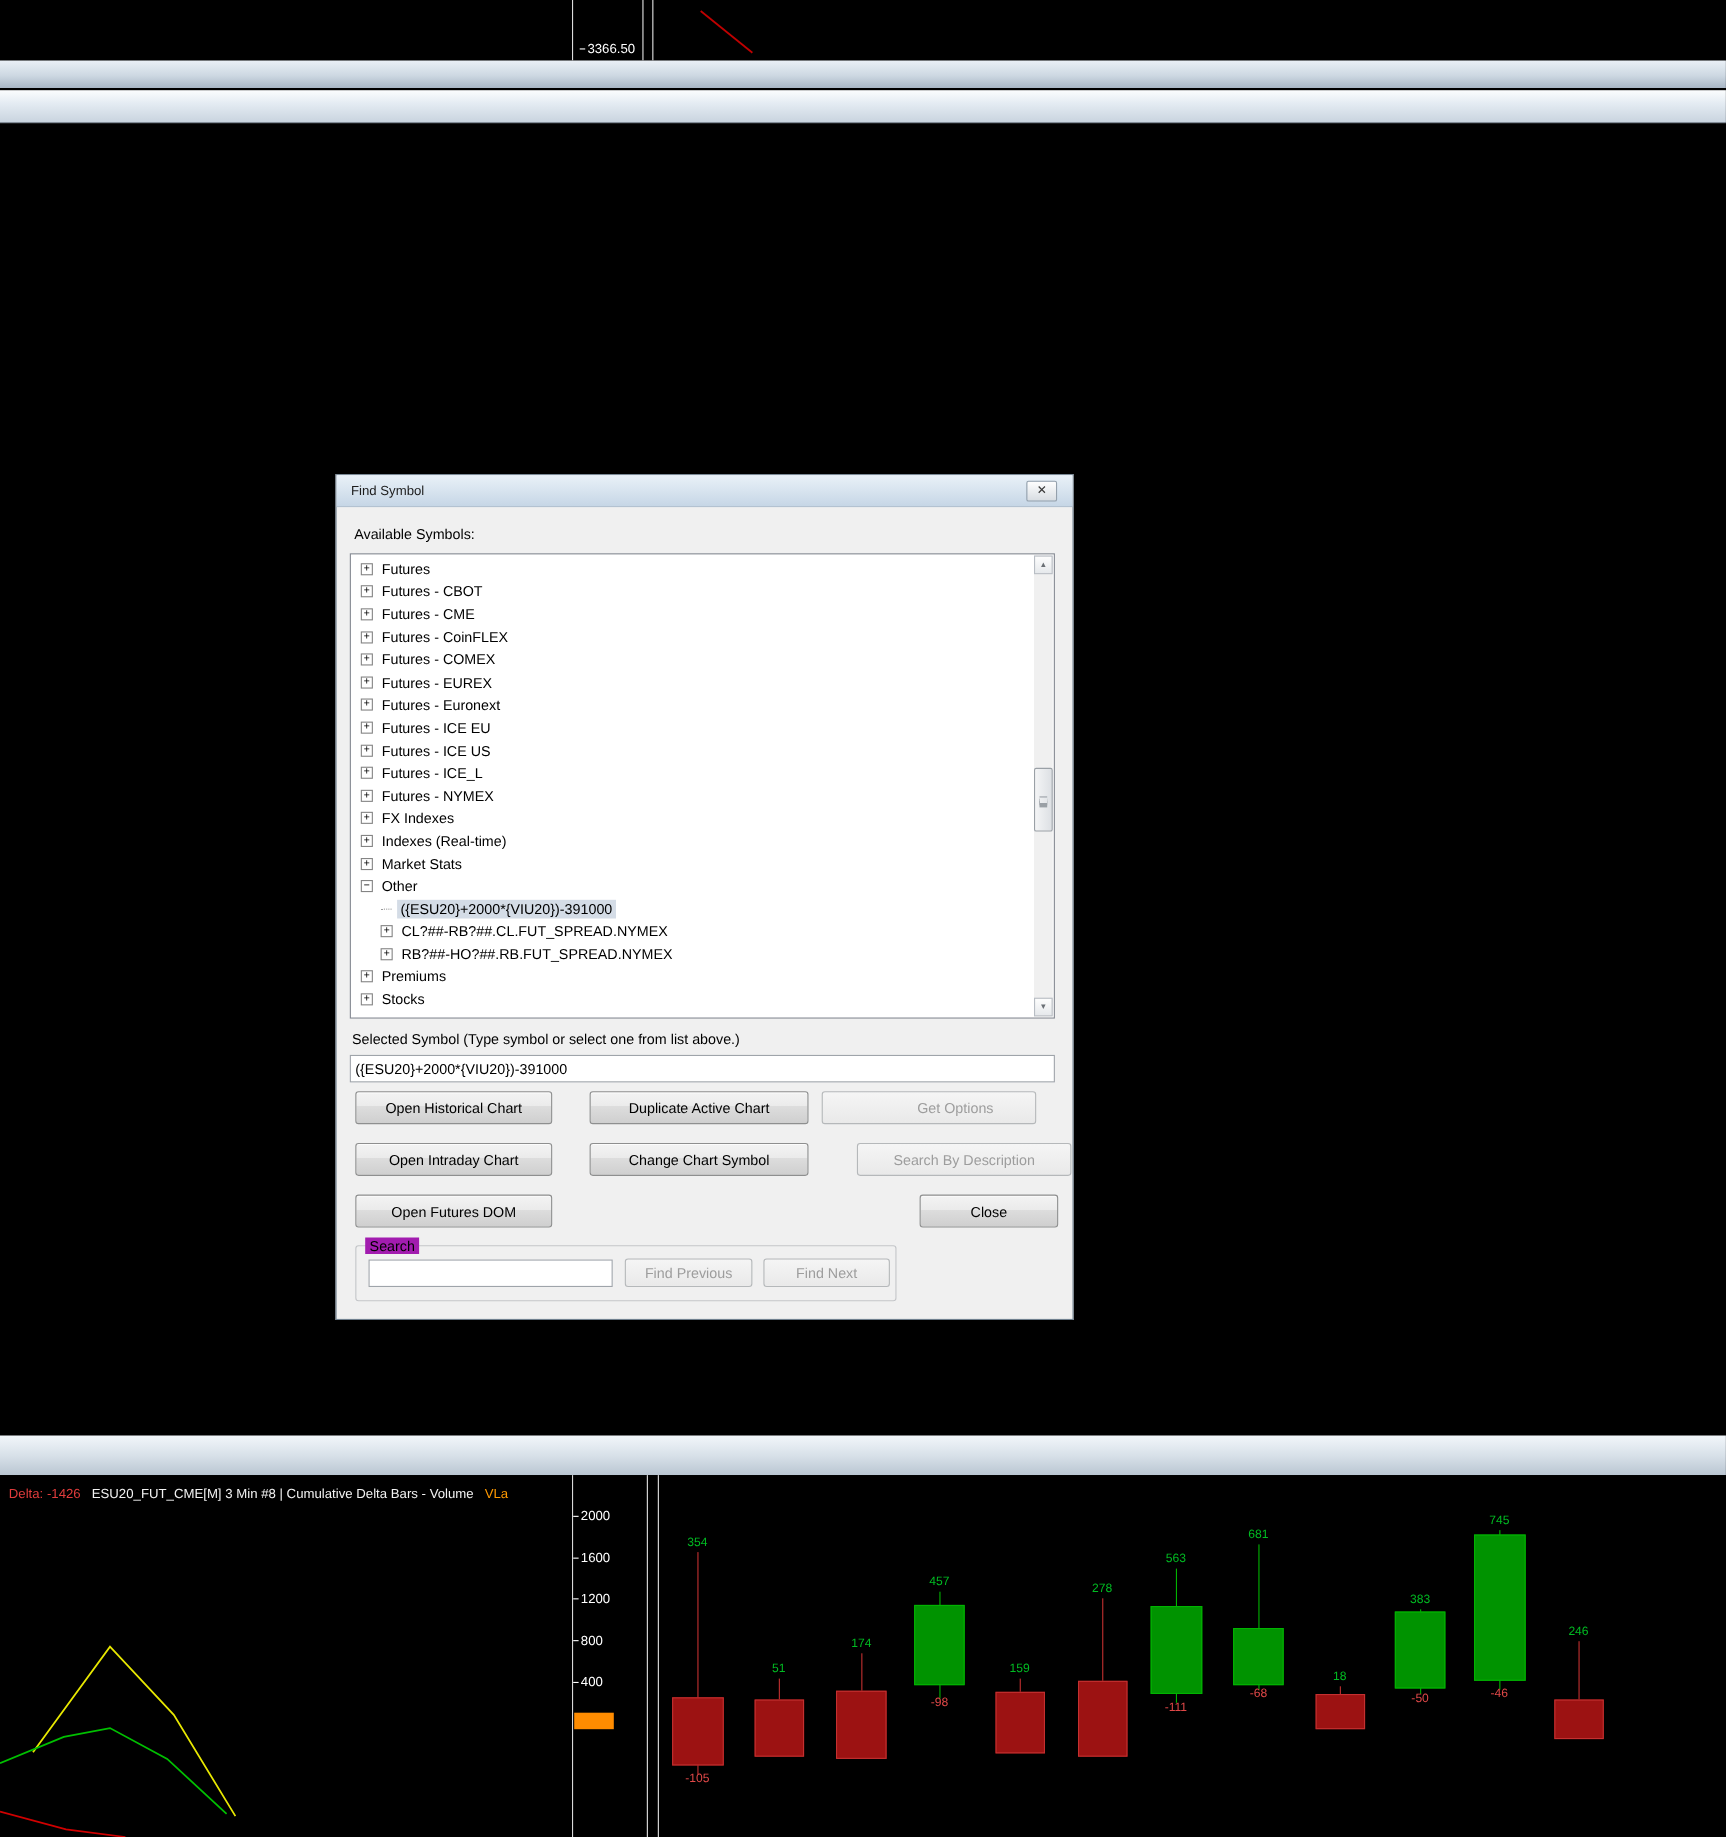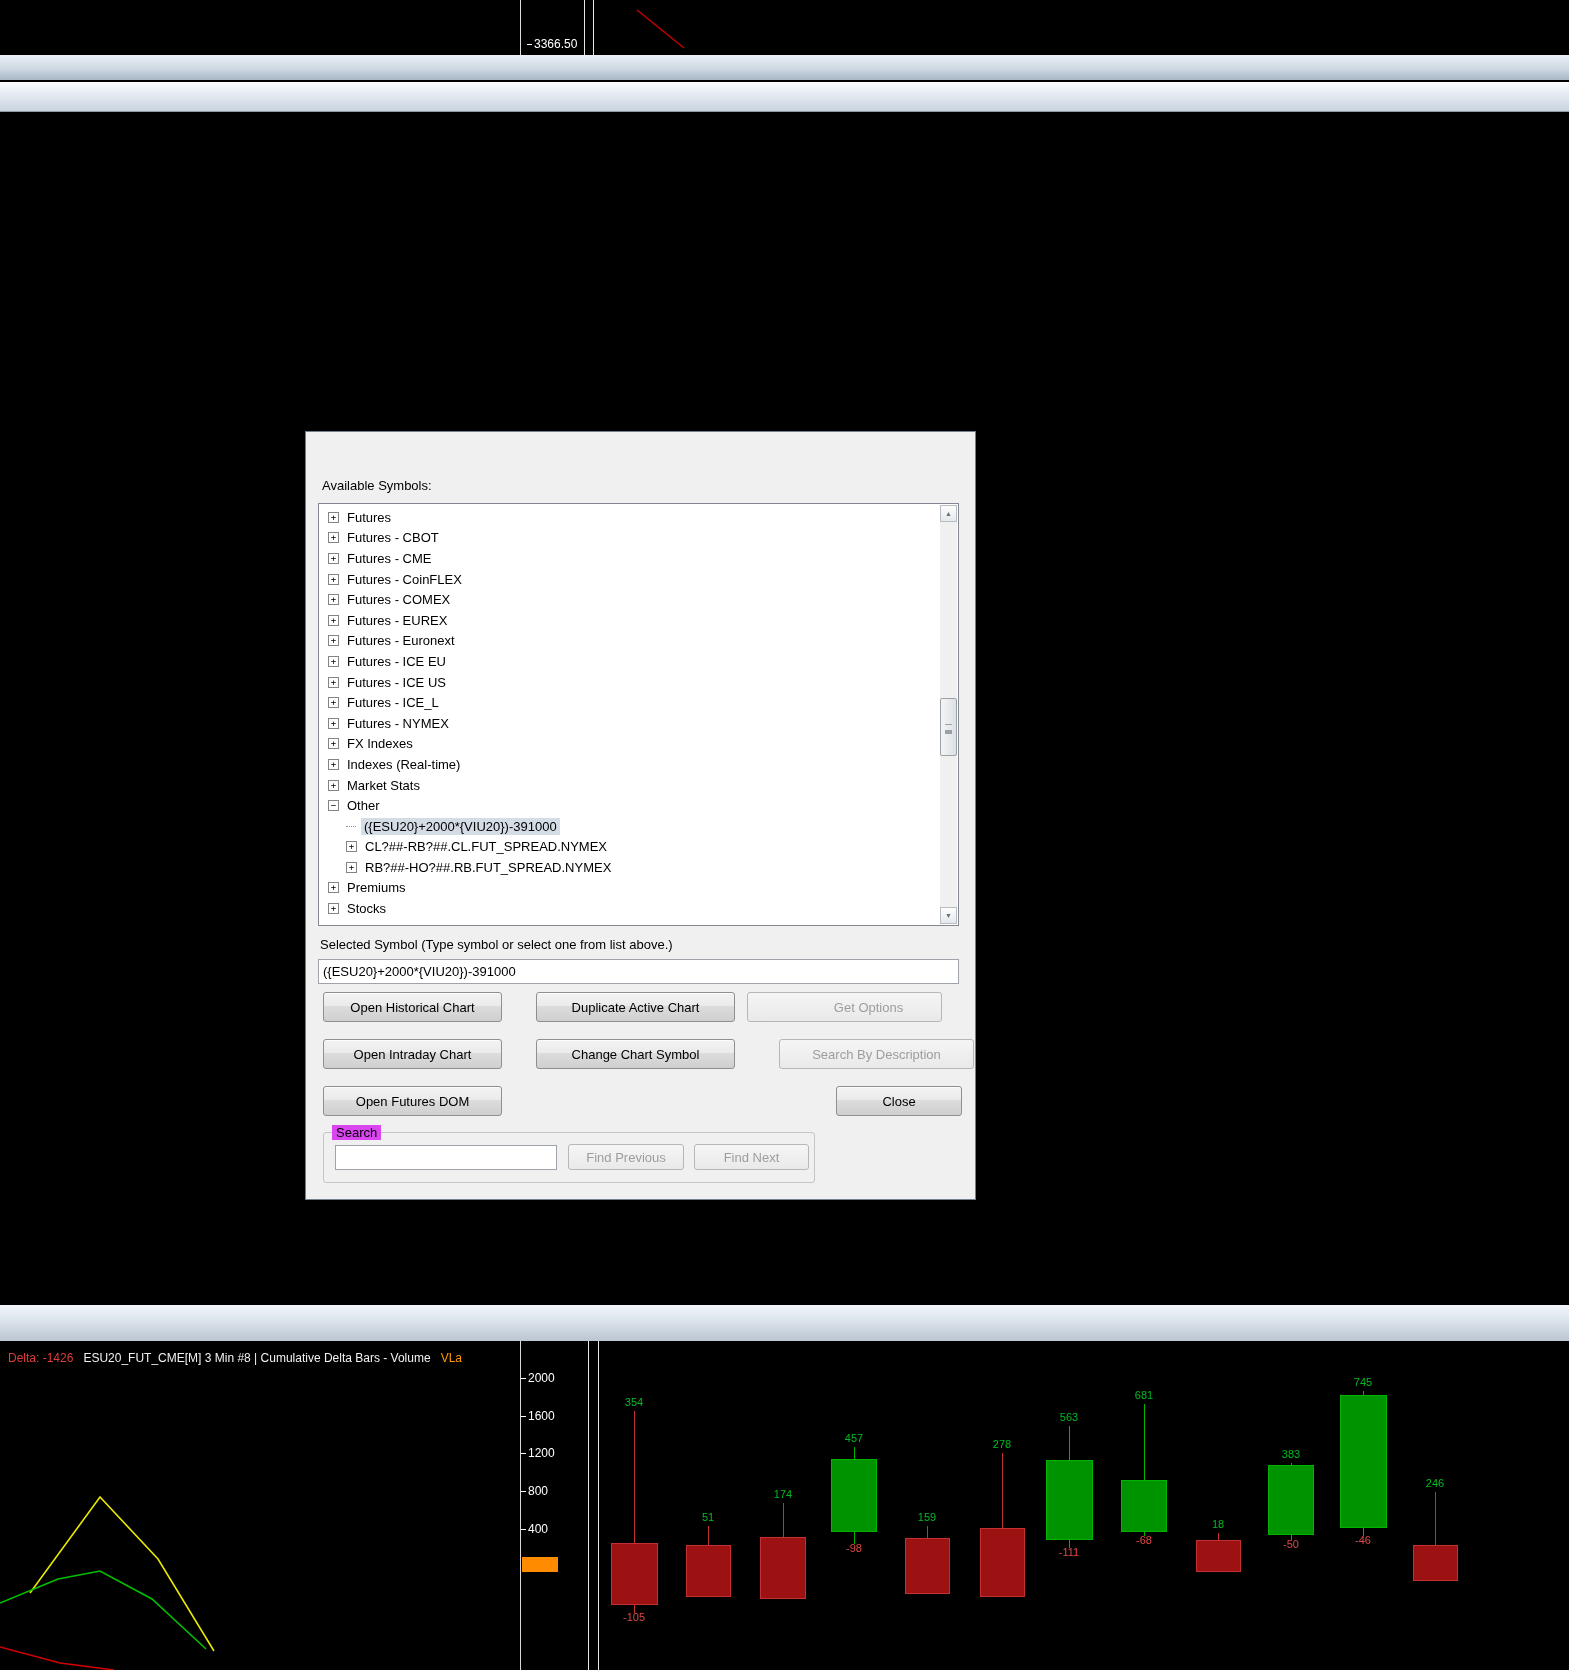--- a/index.html
+++ b/index.html
@@ -70,21 +70,21 @@
     background:linear-gradient(180deg,#f3f3f3 0%,#ebebeb 45%,#dddddd 46%,#cfcfcf 100%);
     border:1px solid #8e8f8f; border-radius:3px;
     font-family:"Liberation Sans", sans-serif; font-size:13px; color:#000; text-align:center;
     box-shadow:inset 0 1px 0 rgba(255,255,255,.7); }
   .btn.disabled {
     background:linear-gradient(180deg,#f5f5f5,#e9e9e9);
     border-color:#b5b8ba; color:#9d9d9d; box-shadow:none; }
 
   .groupbox { position:absolute; left:17px; top:700px; width:492px; height:51px;
     border:1px solid #c3c5c8; border-radius:3px; }
-  .groupbox-label { position:absolute; left:8px; top:-8px; background:#d946ef;
+  .groupbox-label { position:absolute; left:8px; top:-8px; background:#a21caf;
     padding:0 4px; font-size:13px; }
 
   
   .bc { left:0; top:1341px; width:1569px; height:329px; background:#000; }
   .bc-left { position:absolute; left:0; top:0; width:520px; height:329px; overflow:hidden; }
   .status-row { position:absolute; left:8px; top:10px; white-space:nowrap; font-size:12px; }
   .status-delta { color:#e03c3c; margin-right:10px; }
   .status-title { color:#f2f2f2; }
   .status-suffix { color:#ff9900; margin-left:10px; }
   .bc-axis { position:absolute; left:520px; top:0; width:67px; height:329px;
@@ -108,20 +108,24 @@
   <div class="v-divider" style="left:584px; top:0; width:10px; height:55px;"></div>
   <svg class="top-right-pane" width="969" height="55">
       <polyline points="37,10 84,48" fill="none" stroke="#c00000" stroke-width="1.6"></polyline>
     </svg>
 </div>
 
 <div class="abs chrome1"></div>
 <div class="abs chrome2"></div>
 
 <div class="abs dialog">
+  <div class="titlebar">
+    <span class="title-text">Find Symbol</span>
+    <div class="close-btn">✕</div>
+  </div>
 
   <div class="dlg-label" style="left:16px; top:46px;">Available Symbols:</div>
 
   <div class="listbox">
     <div class="tree">
         <div class="tree-row">
           <span class="expander" style="margin-left: 5px;">+</span>
           <span class="tree-label">Futures</span>
         </div>
         <div class="tree-row">

